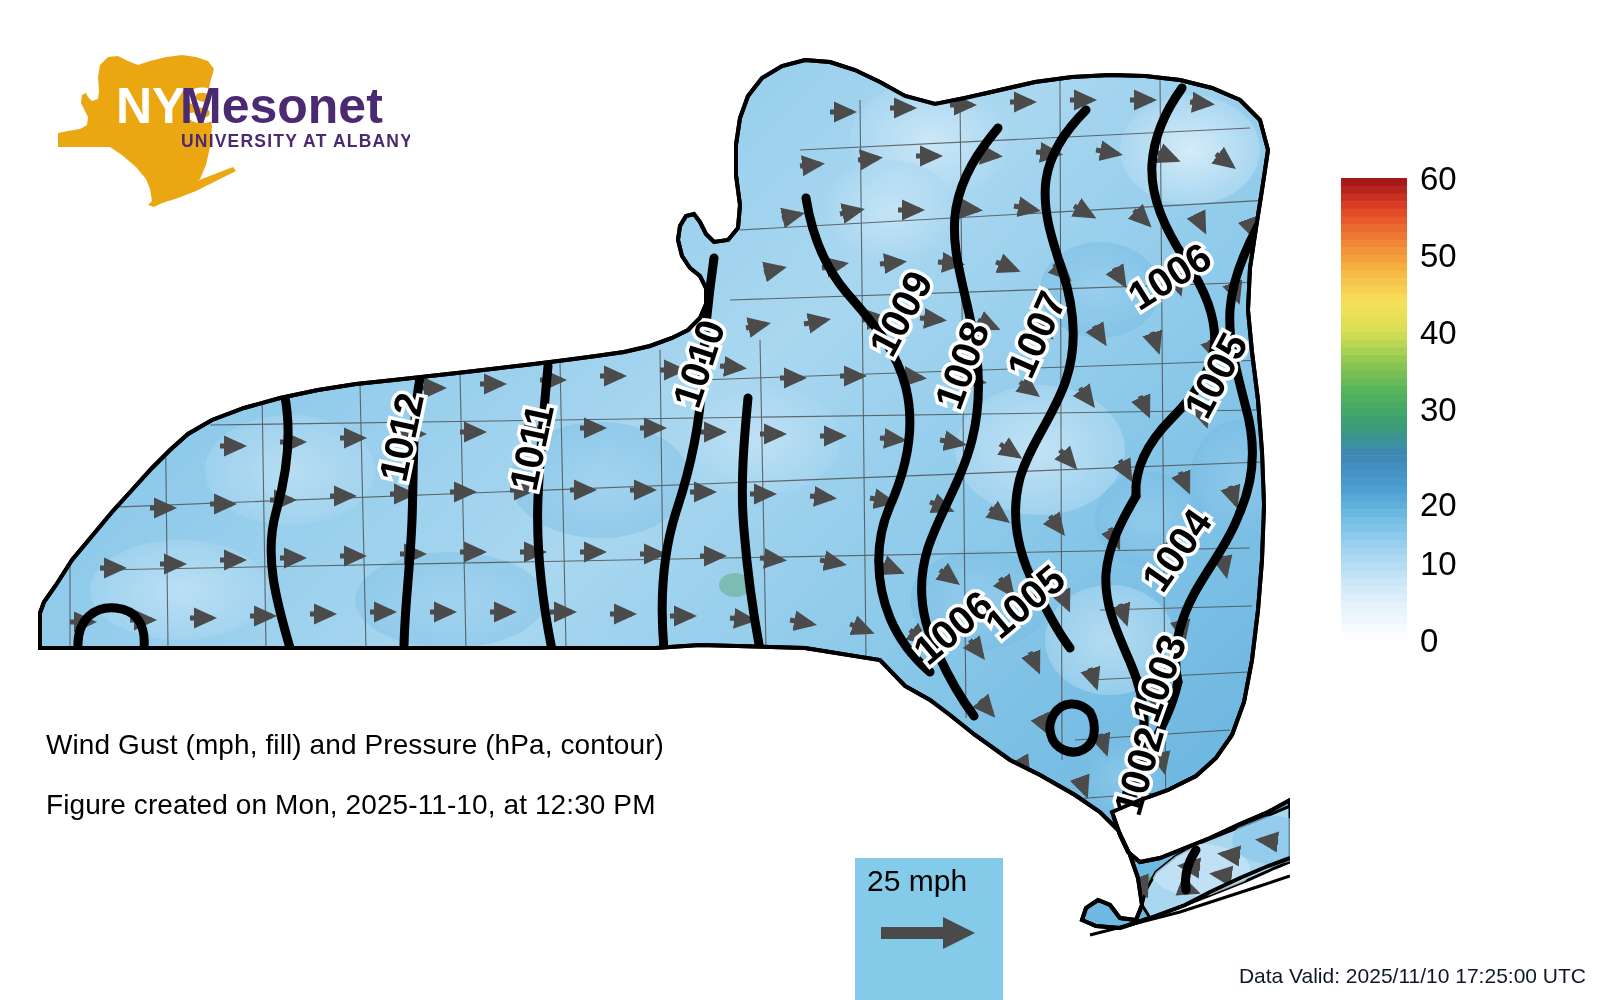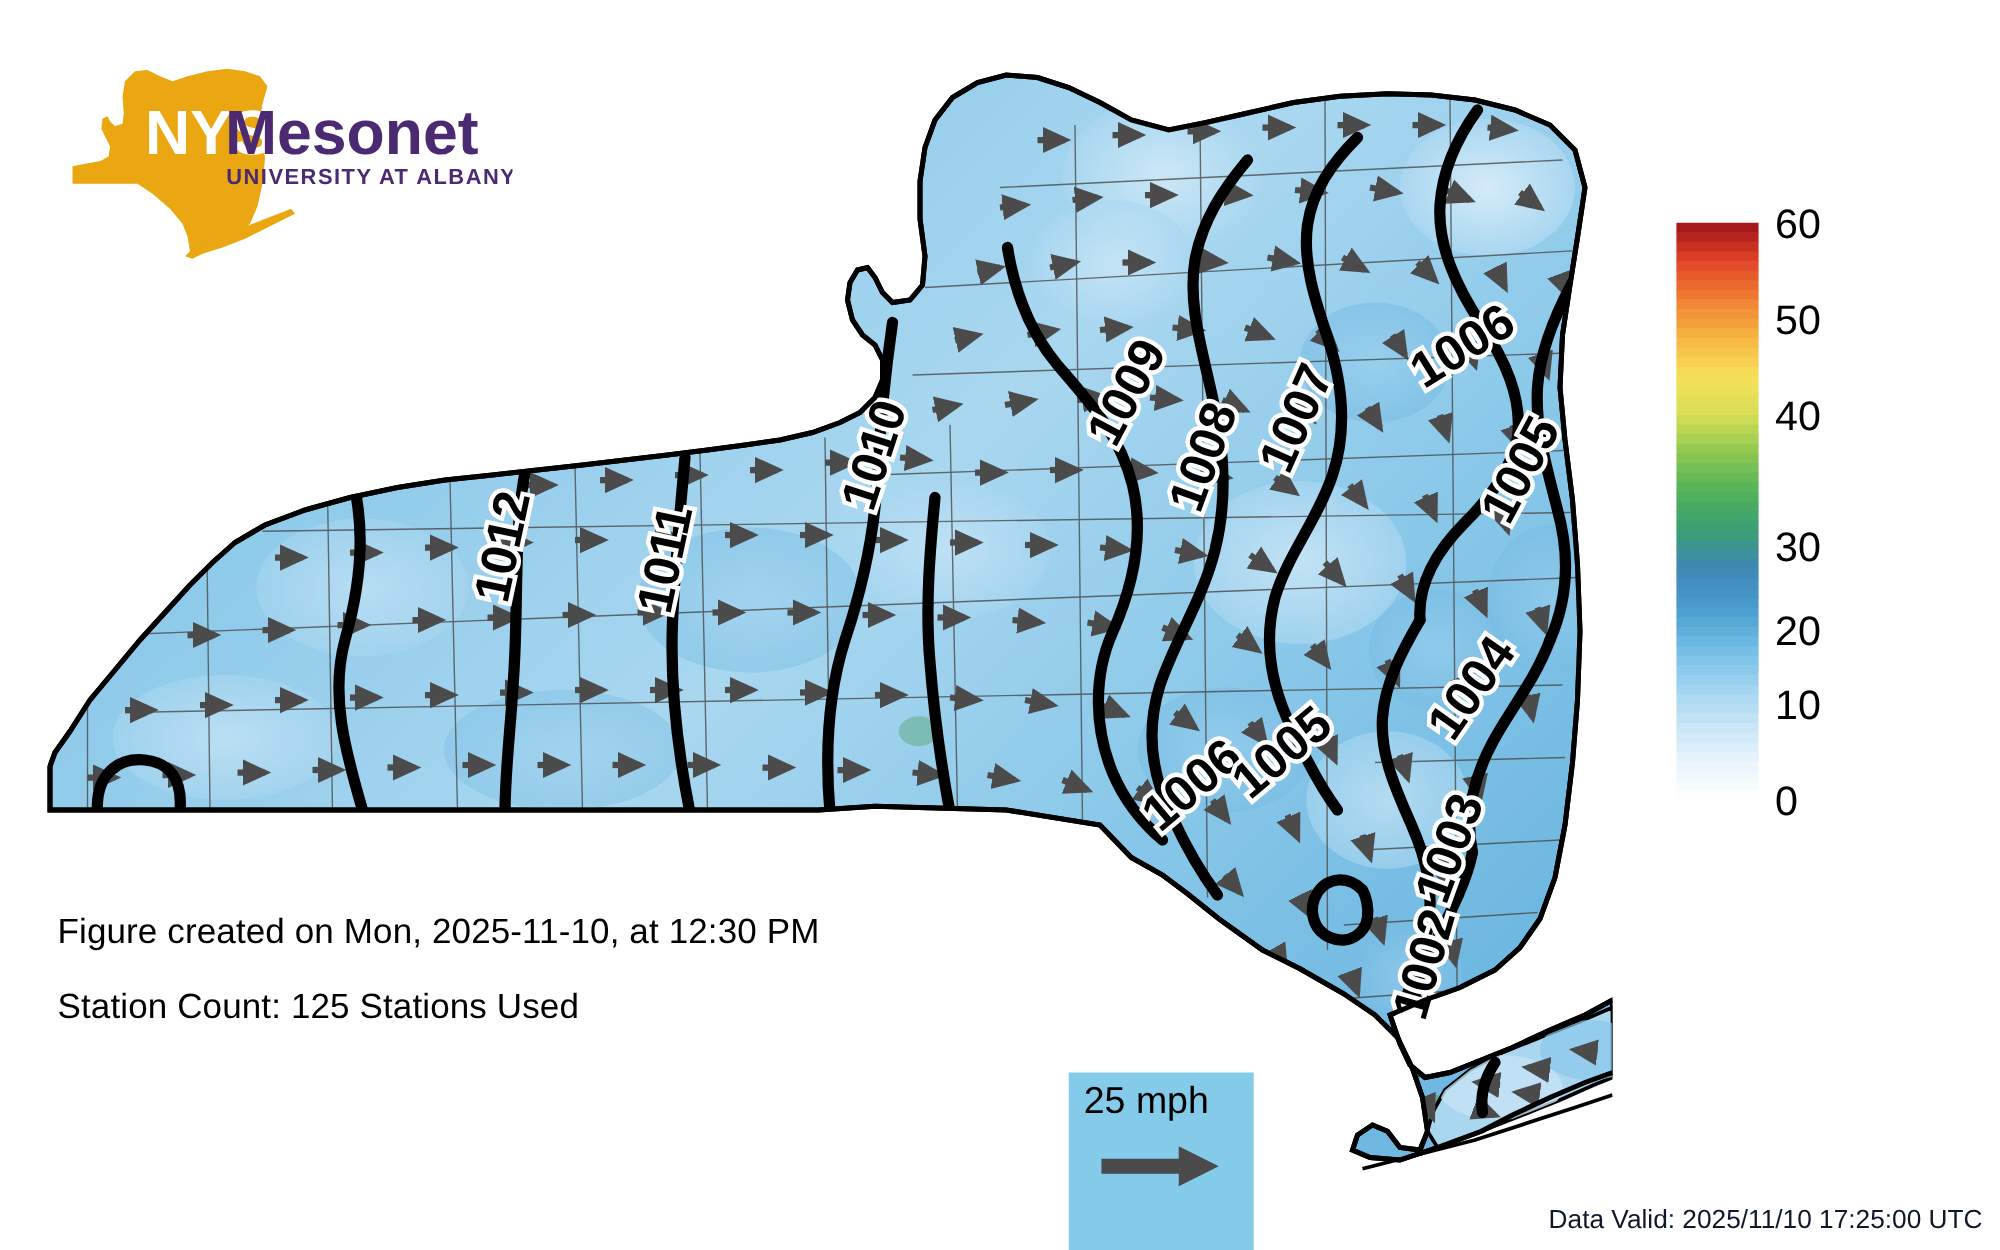--- a/index.html
+++ b/index.html
@@ -524,22 +524,22 @@
                L186,116 L183,112 L170,117 L152,124 L134,132 L118,139
                L106,145 Z" fill="#EBA712"></path>
     </g>
     <text x="66" y="68" font-family="Liberation Sans, sans-serif" font-size="50" font-weight="bold" fill="#FFFFFF">NYS</text>
     <text x="130" y="68" font-family="Liberation Sans, sans-serif" font-size="50" font-weight="bold" fill="#4B2A72">Mesonet</text>
     <text x="131" y="92" font-family="Liberation Sans, sans-serif" font-size="17.5" font-weight="bold" fill="#4B2A72" letter-spacing="1.2">UNIVERSITY AT ALBANY</text>
   </svg>
 </div>
 
 <div id="caption">
+  <div class="caption-line">Wind Gust (mph, fill) and Pressure (hPa, contour)</div>
   <div class="caption-line">Figure created on Mon, 2025-11-10, at 12:30 PM</div>
-  <div class="caption-line">Station Count: 125 Stations Used</div>
 </div>
 
 <div id="vector-key">
   <div id="vector-key-label">25 mph</div>
   <div id="vector-key-arrow">
     <svg width="100" height="34" viewBox="0 0 100 34" xmlns="http://www.w3.org/2000/svg">
       <path d="M0,11 L62,11 L62,1 L94,17 L62,33 L62,23 L0,23 Z" fill="#4A4A4A"></path>
     </svg>
   </div>
 </div>
@@ -607,19 +607,19 @@
         <rect x="0" y="438.90" width="66" height="8.30" fill="rgb(241,248,253)"></rect>
         <rect x="0" y="446.60" width="66" height="8.30" fill="rgb(246,251,254)"></rect>
         <rect x="0" y="454.30" width="66" height="8.30" fill="rgb(252,254,255)"></rect>
       </g>
   </svg>
 </div>
 <div id="colorbar-ticks">
     <div class="cb-tick" style="top: 2px;">60</div>
     <div class="cb-tick" style="top: 79px;">50</div>
     <div class="cb-tick" style="top: 156px;">40</div>
-    <div class="cb-tick" style="top: 233px; margin-top: 28px;">30</div>
+    <div class="cb-tick" style="top: 233px;">30</div>
     <div class="cb-tick" style="top: 328px;">20</div>
     <div class="cb-tick" style="top: 387px;">10</div>
     <div class="cb-tick" style="top: 464px;">0</div>
   </div>
 
 <div id="data-valid">Data Valid: 2025/11/10 17:25:00 UTC</div>
 
 </body></html>

